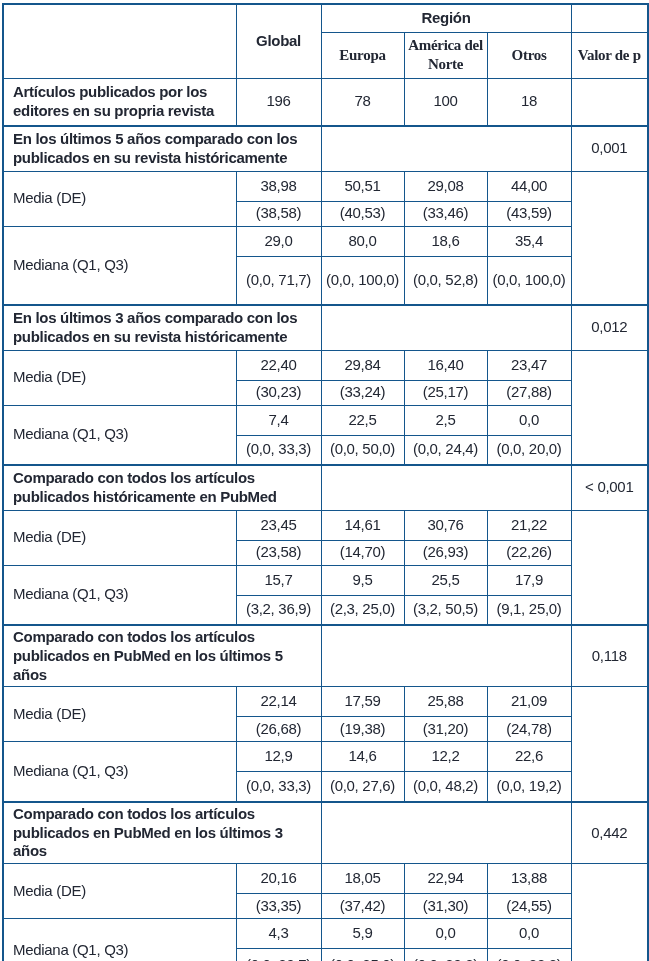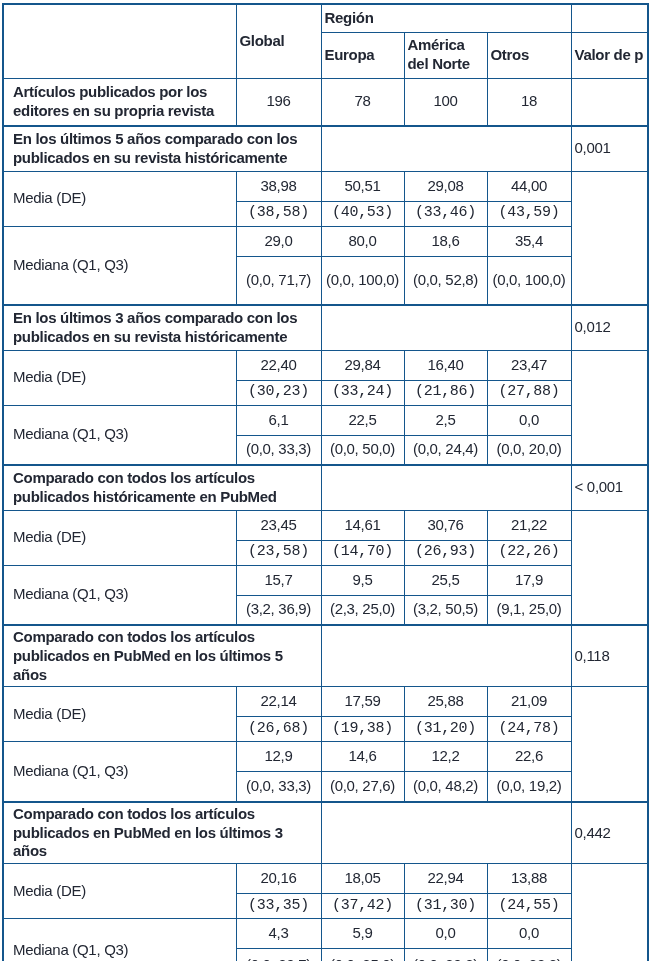--- a/index.html
+++ b/index.html
@@ -20,34 +20,34 @@
     border:1px solid #14568c;
     font-size:15px;
     letter-spacing:-0.3px;
     line-height:1.25;
     padding:2px 3px;
     vertical-align:middle;
     background:#ffffff;
     font-weight:400;
     overflow:hidden;
   }
-  th{font-weight:700;text-align:left;}
+  th{font-weight:700;text-align:center;}
   .rowlabel{text-align:left;padding-left:9px;}
   .bold{font-weight:700;}
   .val{text-align:center;}
-  .pval{}
+  .pval{text-align:center;}
   tr.section-row td{border-top:2px solid #14568c;}
   tr.first-data td{border-top:1px solid #14568c;}
   
   tr.h-region{height:28px;}
-  tr.h-cols{height:46px;}
+  tr.h-cols{height:46px;font-family:Liberation Serif, serif;}
   tr.h-first{height:48px;border-radius:22px;}
   tr.h-sect{height:45px;margin-top:44px;}
   tr.h-val{height:30px;}
-  tr.h-de{height:25px;font-family:Liberation Mono, monospace;}
+  tr.h-de{height:25px;}
   tr.h-q{height:30px;}
   tr.h-q-tall{height:49px;}
   tr.h-q-last{height:35px;}
 </style>
 </head>
 <body>
 
 <table class="results">
   <colgroup>
     <col style="width:233px">
@@ -123,26 +123,26 @@
     <td class="rowlabel" rowspan="2">Media (DE)</td>
     <td class="val">22,40</td>
     <td class="val">29,84</td>
     <td class="val">16,40</td>
     <td class="val">23,47</td>
     <td rowspan="4"></td>
   </tr>
   <tr class="h-de">
     <td class="val">(30,23)</td>
     <td class="val">(33,24)</td>
-    <td class="val">(21,86)</td>
+    <td class="val">(25,17)</td>
     <td class="val">(27,88)</td>
   </tr>
   <tr class="h-val">
     <td class="rowlabel" rowspan="2">Mediana (Q1, Q3)</td>
-    <td class="val">6,1</td>
+    <td class="val">7,4</td>
     <td class="val">22,5</td>
     <td class="val">2,5</td>
     <td class="val">0,0</td>
   </tr>
   <tr class="h-q">
     <td class="val">(0,0, 33,3)</td>
     <td class="val">(0,0, 50,0)</td>
     <td class="val">(0,0, 24,4)</td>
     <td class="val">(0,0, 20,0)</td>
   </tr>

